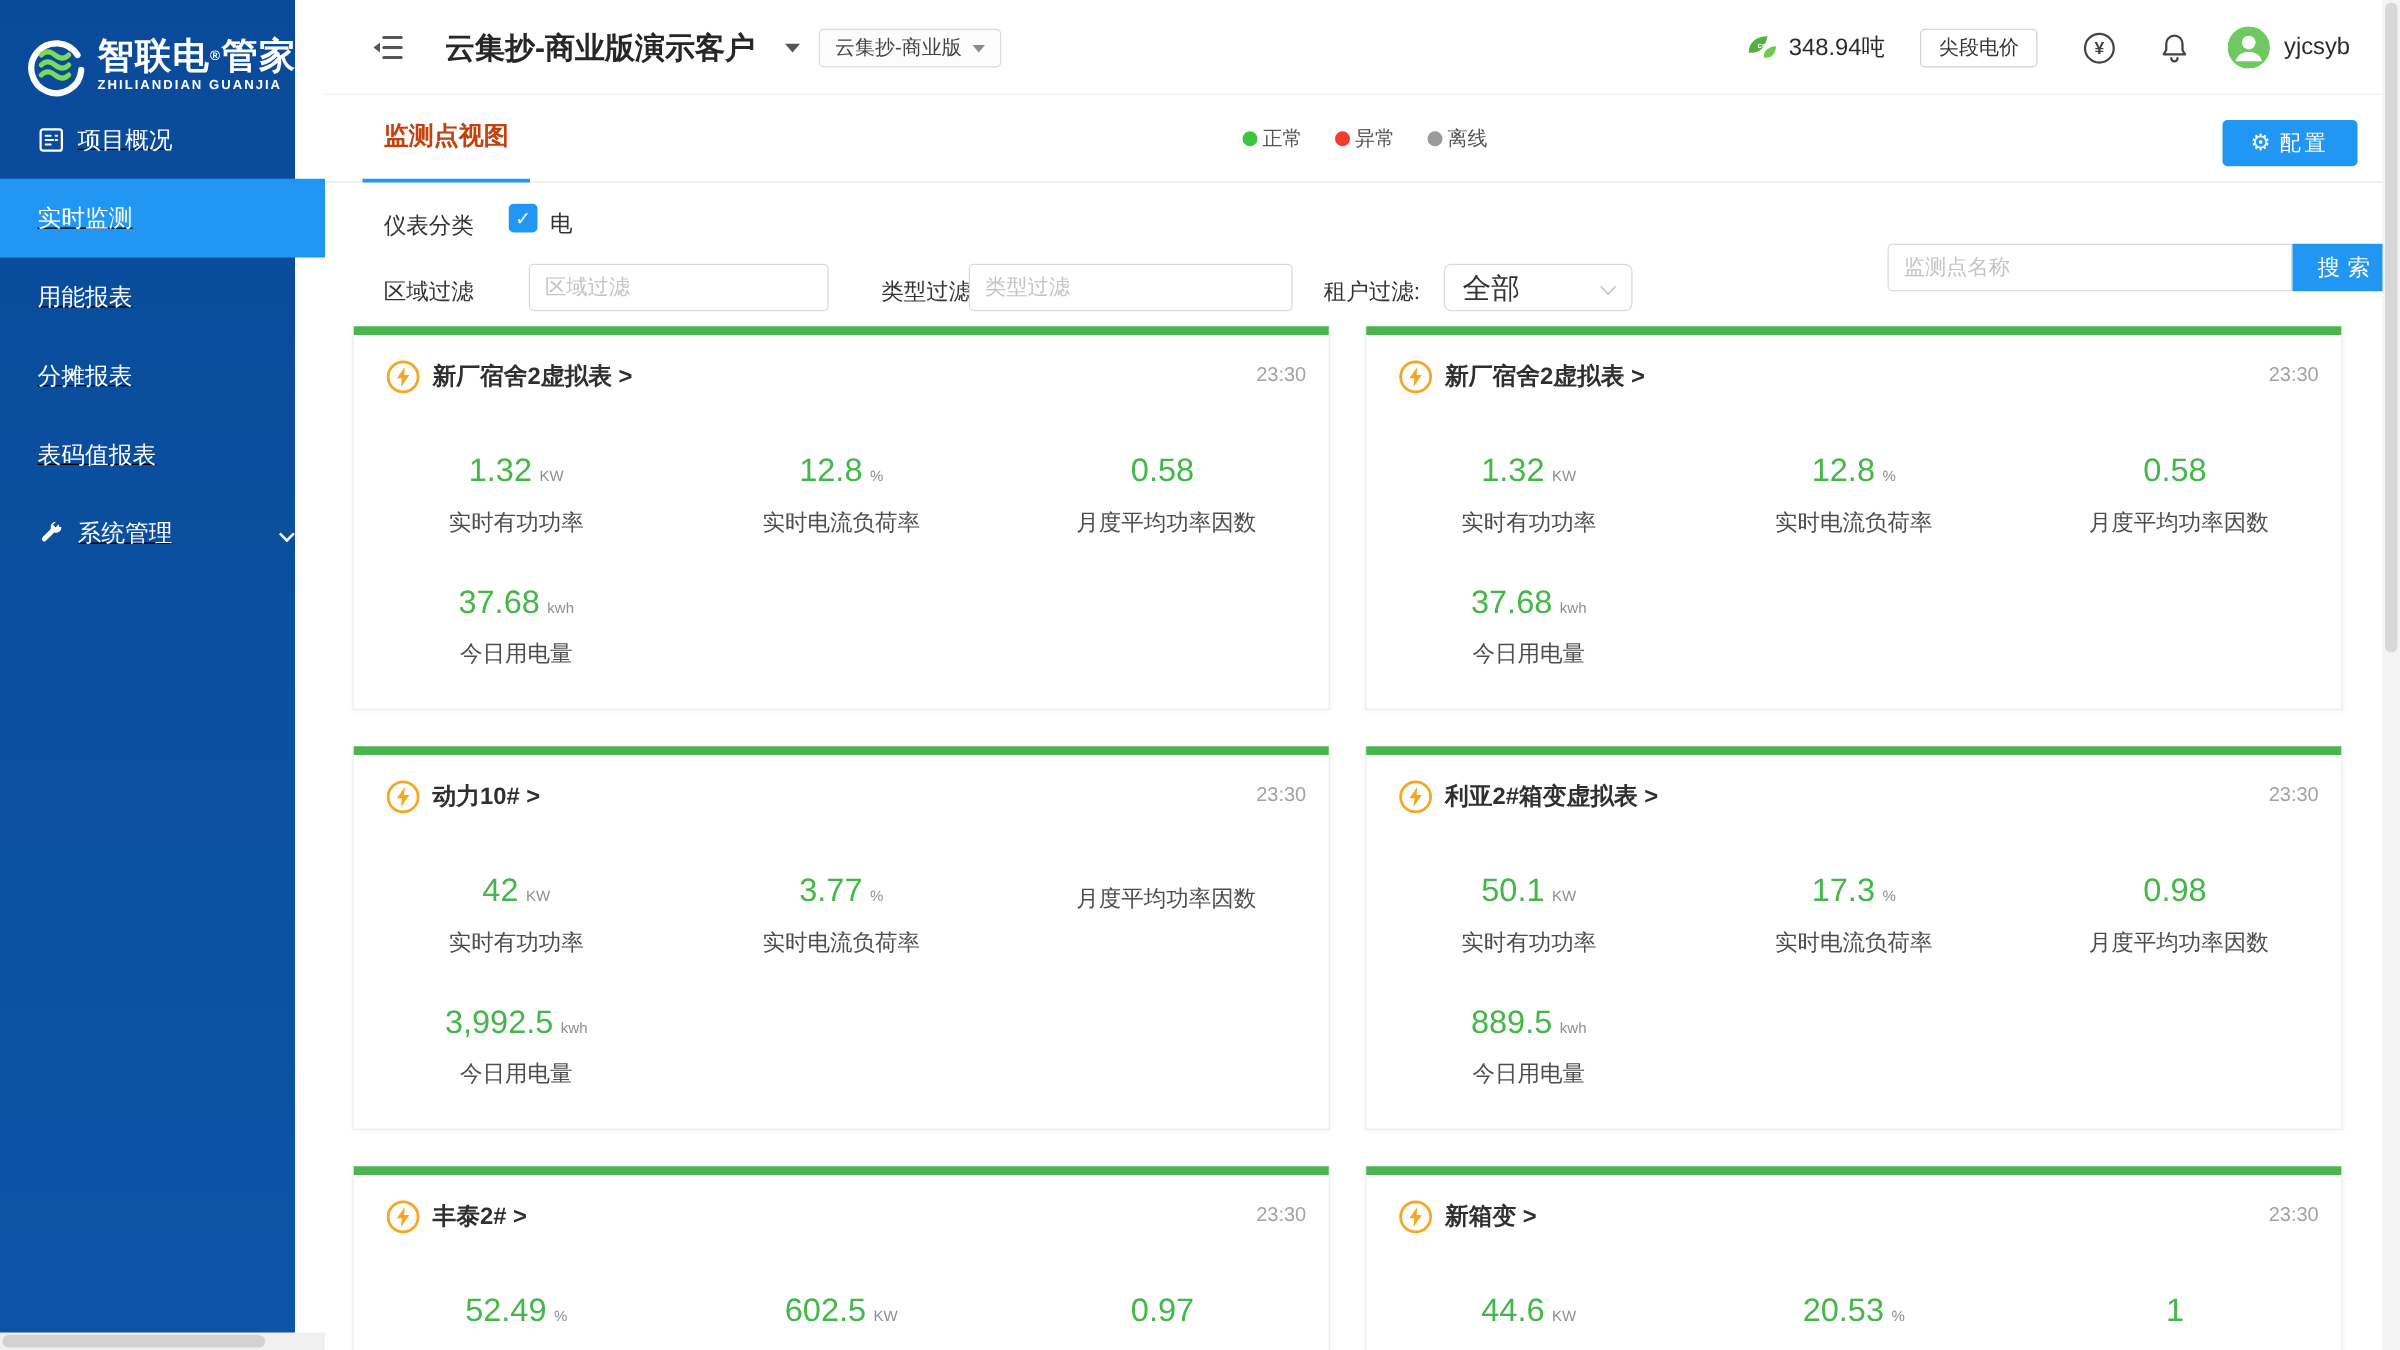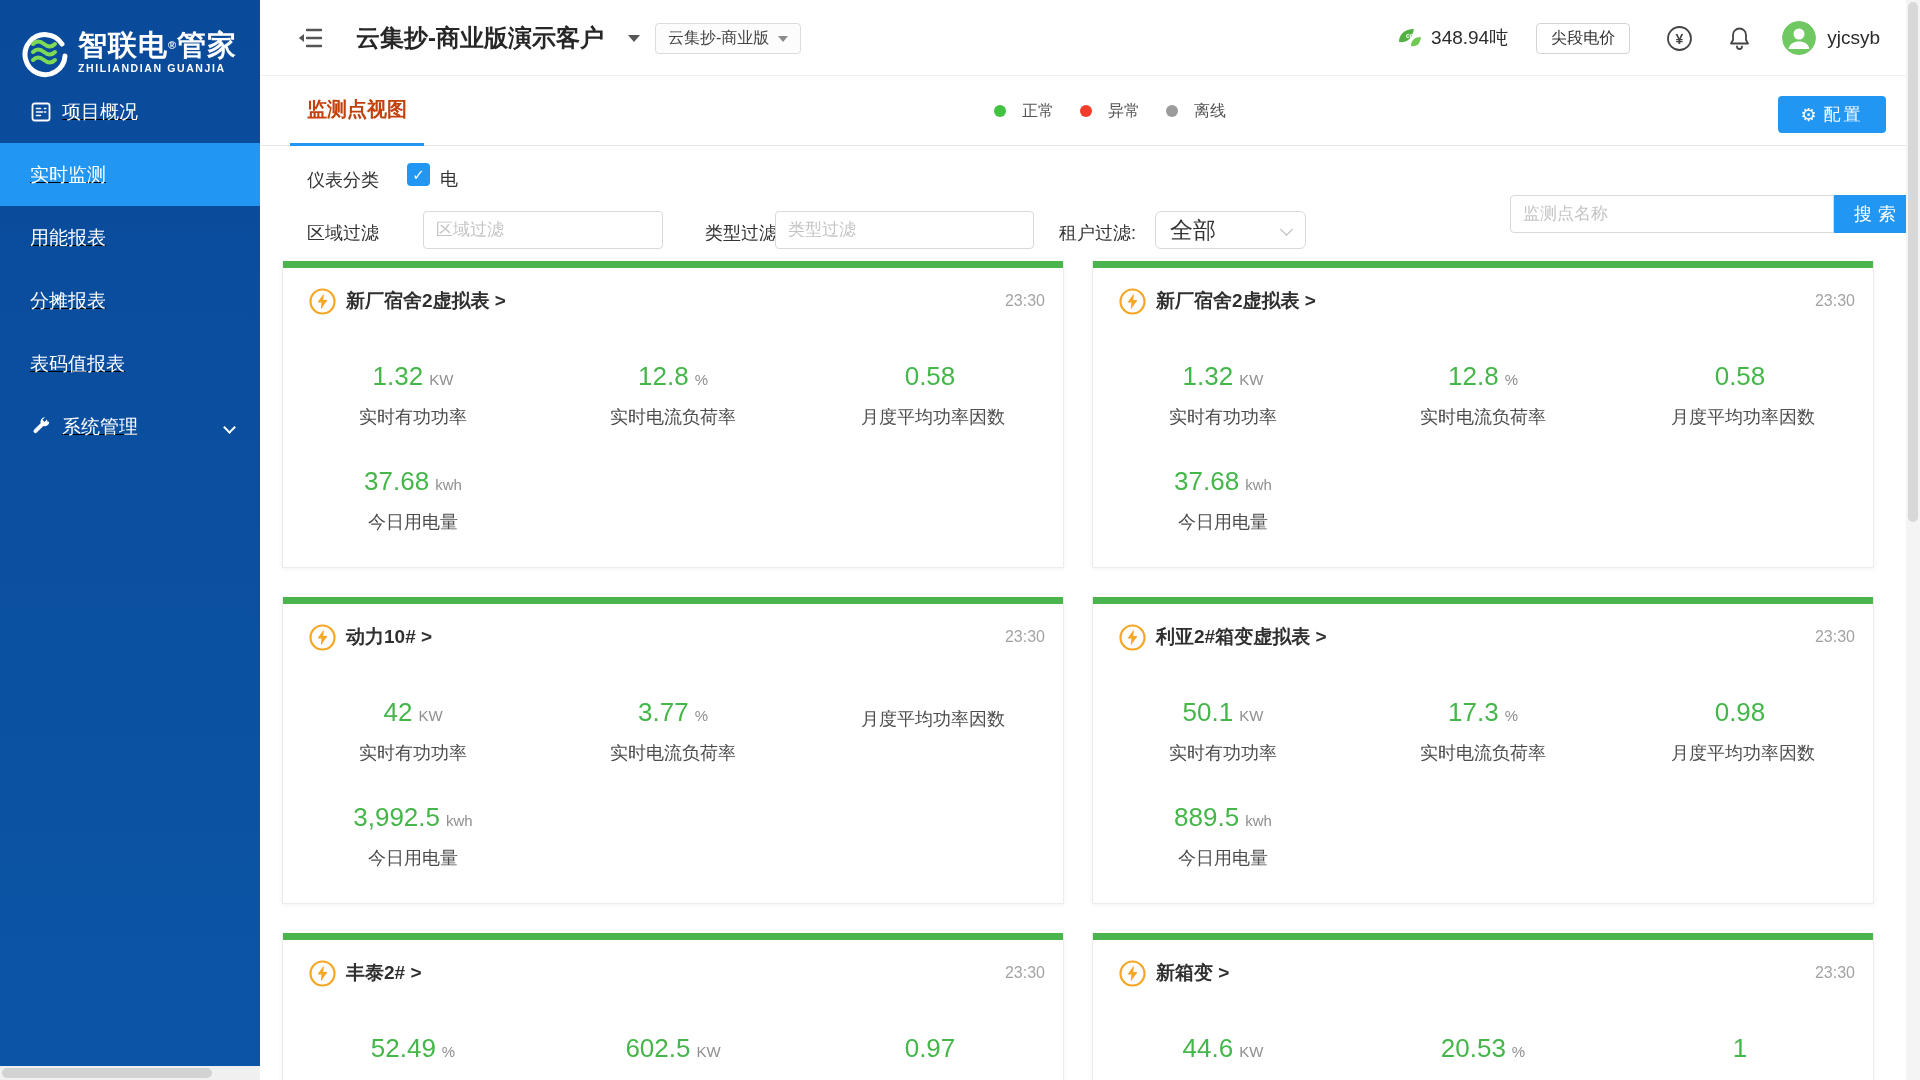--- a/index.html
+++ b/index.html
@@ -1,21 +1,21 @@
 <!DOCTYPE html>
 <html><head>
 <meta charset="utf-8">
 <style>
   * { margin:0; padding:0; box-sizing:border-box; }
   html,body { width:1920px; height:1080px; background:#fff; }
   body { font-family:"Liberation Sans","DejaVu Sans",sans-serif; }
   .app { position:relative; width:1920px; height:1080px; overflow:hidden; background:#fff; }
 
   
-  .sidebar { position:absolute; left:0; top:0; width:260px; height:1080px;
+  .sidebar { position:absolute; left:0; top:0; width:236px; height:1080px;
              background:linear-gradient(180deg,#0a4a9a 0%,#0c55a6 100%); z-index:5; }
   .logo-row { display:flex; align-items:center; padding:16px 10px 0 18px; height:88px; }
   .logo-icon { width:52px; height:52px; flex:0 0 52px; }
   .logo-text { margin-left:8px; color:#fff; }
   .logo-zh { font-size:29px; font-weight:bold; letter-spacing:1px; line-height:30px; white-space:nowrap; }
   .logo-zh sup { font-size:11px; vertical-align:top; }
   .logo-en { font-size:10.5px; font-weight:bold; letter-spacing:1.6px; margin-top:2px; white-space:nowrap; }
   .nav { position:absolute; top:80px; left:0; width:260px; list-style:none;text-decoration:underline; }
   .nav li { position:relative; height:63px; display:flex; align-items:center; padding-left:30px;
             color:#fff; font-size:19px; cursor:pointer; }
@@ -45,21 +45,21 @@
   .bell-ic { margin-left:34px; width:25px; height:27px; cursor:pointer; }
   .avatar { margin-left:30px; width:34px; height:34px; border-radius:50%; overflow:hidden; cursor:pointer; }
   .username { margin-left:11px; font-size:19px; color:#2b2b2b; }
 
   
   .main { position:absolute; left:260px; top:76px; right:0; bottom:0; background:#fff; }
   .tabrow { position:relative; height:70px; border-bottom:1px solid #e8e8e8; }
   .tab { position:absolute; left:30px; top:0; height:70px; line-height:67px; padding:0 17px;
          color:#c2410c; font-size:20px; font-weight:600; border-bottom:3px solid #2196f3; cursor:pointer; }
   .legend { position:absolute; left:734px; top:0; height:70px; display:flex; align-items:center; gap:26px; }
-  .legend-item { display:flex; align-items:center; gap:16px; font-size:16px; color:#555; }
+  .legend-item { display:flex; align-items:center; gap:4px; font-size:16px; color:#555; }
   .legend-dot { width:12px; height:12px; border-radius:50%; }
   .config-btn { position:absolute; right:34px; top:20px; width:108px; height:37px; background:#2196f3;
                 border:none; border-radius:4px; color:#fff; font-size:17px; letter-spacing:3px;
                 display:flex; align-items:center; justify-content:center; gap:7px; cursor:pointer;
                 font-family:inherit; }
   .gear-glyph { font-size:18px; letter-spacing:0; }
 
   .filters { position:relative; height:115px; }
   .f-label { position:absolute; font-size:18px; color:#333; }
   .lbl-category { left:47px; top:22px; }
@@ -93,21 +93,21 @@
           box-shadow:0 1px 5px rgba(0,0,0,0.05); cursor:pointer; }
   .card-bar { height:7px; background:#4cb44e; }
   .card-head { display:flex; align-items:center; height:34px; margin-top:16px; padding:0 18px 0 26px; }
   .bolt { width:27px; height:27px; flex:0 0 27px; }
   .card-title { margin-left:10px; font-size:19px; font-weight:600; color:#2f2f2f; }
   .card-time { margin-left:auto; font-size:16px; color:#a3a3a3; }
   .metrics { position:absolute; left:0; right:0; top:100px; display:flex; }
   .metric { flex:1; text-align:center; }
   .m-val { line-height:30px; }
   .num { font-size:26px; font-weight:500; color:#45b649; }
-  .unit { font-size:15px; color:#8f8f8f; margin-left:6px; }
+  .unit { font-size:12px; color:#8f8f8f; margin-left:6px; }
   .m-label { margin-top:10px; font-size:18px; color:#4d4d4d; }
   .energy { position:absolute; left:0; top:205px; width:33.33%; text-align:center; }
 
   
   .v-scroll { position:absolute; right:0; top:0; width:14px; height:1080px; background:#f4f4f4; z-index:9; }
   .v-thumb { position:absolute; left:2px; top:2px; width:10px; height:520px; background:#d8d8d8; border-radius:5px; }
   .h-scroll { position:absolute; left:0; bottom:0; width:260px; height:14px; background:#f0f0f0; z-index:10; }
   .h-thumb { position:absolute; left:2px; top:2px; width:210px; height:10px; background:#d2d2d2; border-radius:5px; }
 </style>
 </head>

